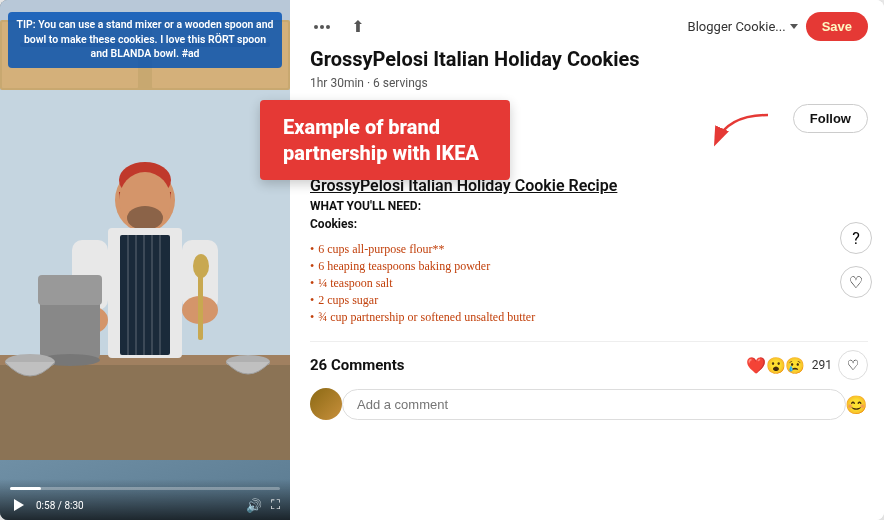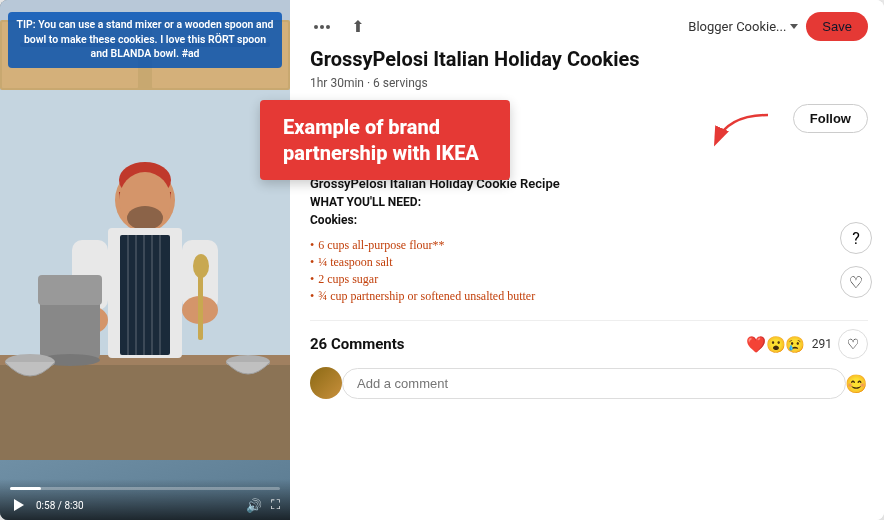--- a/index.html
+++ b/index.html
@@ -194,26 +194,26 @@
     }
     .chevron-down {
       width: 0;
       height: 0;
       border-left: 4px solid transparent;
       border-right: 4px solid transparent;
       border-top: 5px solid #555;
     }
     .save-btn {
       background: #e53935;
-      color: #0f172a;
+      color: #fef9c3;
       border: none;
       border-radius: 20px;
       padding: 7px 16px;
       font-size: 13px;
-      font-weight: 400;
+      font-weight: 700;
       cursor: pointer;
     }
 
     
     .recipe-title {
       font-size: 20px;
       font-weight: 700;
       color: #111;
       line-height: 1.25;
       margin-bottom: 4px;
@@ -306,24 +306,25 @@
     }
     .chevron-icon {
       width: 0;
       height: 0;
       border-left: 5px solid transparent;
       border-right: 5px solid transparent;
       border-top: 6px solid #333;
     }
 
     .recipe-name {
-      font-size: 13px;
+      font-size: 16px;
       font-weight: 600;
       color: #111;
       margin-bottom: 4px;
+      text-decoration: underline;
     }
     .need-label {
       font-size: 12px;
       font-weight: 700;
       color: #111;
       margin-bottom: 4px;
     }
     .category-label {
       font-size: 12px;
       font-weight: 700;
@@ -586,20 +587,23 @@
     </div>
 
     <div class="recipe-name">GrossyPelosi Italian Holiday Cookie Recipe</div>
     <div class="need-label">WHAT YOU'LL NEED:</div>
     <div class="category-label">Cookies:</div>
     <ul class="ingredient-list">
       <li>
           <span>6 cups all-purpose flour**</span>
         </li>
       <li>
+          <span>6 heaping teaspoons baking powder</span>
+        </li>
+      <li>
           <span>¼ teaspoon salt</span>
         </li>
       <li>
           <span>2 cups sugar</span>
         </li>
       <li>
           <span>¾ cup partnership or softened unsalted butter</span>
         </li>
     </ul>
 

